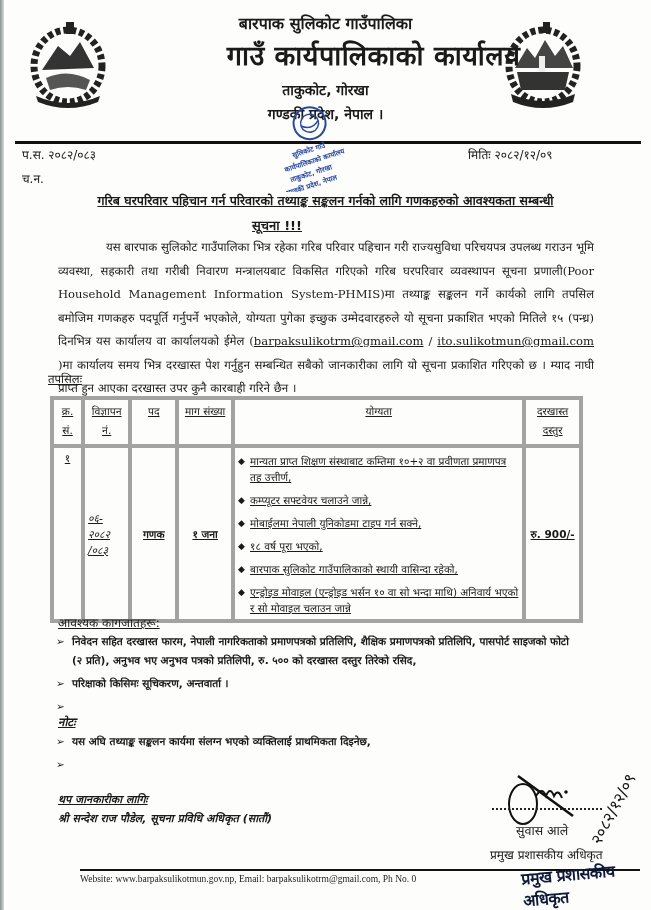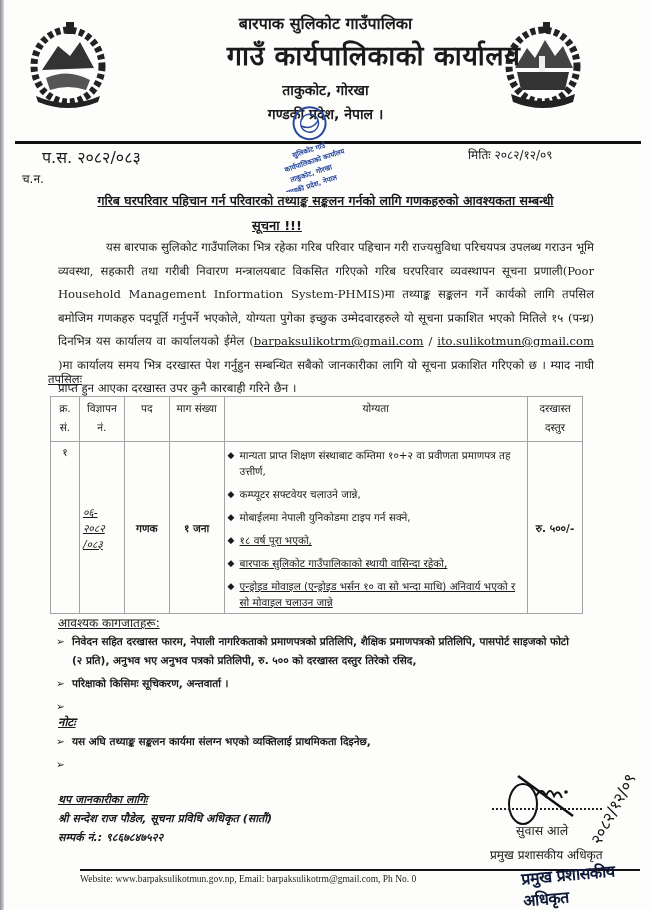--- a/index.html
+++ b/index.html
@@ -18,37 +18,37 @@
   .emblem-left { left: 28px; top: 18px; }
   .emblem-right { left: 503px; top: 18px; }
   .hdr-line1 { position: absolute; left: 0; width: 651px; top: 12px; text-align: center; font-size: 16px; font-weight: bold; font-family: "DejaVu Sans", sans-serif; }
   .hdr-line2 { position: absolute; left: 0; width: 651px; top: 36px; text-align: center; font-size: 27px; font-weight: bold; font-family: "DejaVu Sans", sans-serif; letter-spacing: 0.5px; padding-left: 48px; }
   .hdr-line3 { position: absolute; left: 0; width: 651px; top: 80px; text-align: center; font-size: 14px; font-weight: bold; font-family: "DejaVu Sans", sans-serif; }
   .hdr-line4 { position: absolute; left: 0; width: 651px; top: 104px; text-align: center; font-size: 14px; font-weight: bold; font-family: "DejaVu Sans", sans-serif; }
   .hdr-rule { position: absolute; left: 15px; width: 626px; top: 141px; height: 3px; background: #111; }
 
   .stamp { position: absolute; left: 262px; top: 100px; width: 110px; height: 92px; }
 
-  .refno { position: absolute; left: 22px; top: 146px; font-size: 16px; font-family: "DejaVu Sans", sans-serif; margin-left: 20px; }
+  .refno { position: absolute; left: 22px; top: 146px; font-size: 12px; font-family: "DejaVu Sans", sans-serif; }
   .date { position: absolute; left: 468px; top: 146px; font-size: 12px; font-family: "DejaVu Sans", sans-serif; }
   .chno { position: absolute; left: 22px; top: 170px; font-size: 12px; font-family: "DejaVu Sans", sans-serif; }
 
   .title1 { position: absolute; left: 0; width: 651px; top: 192px; text-align: center; font-size: 12.5px; font-weight: bold; font-family: "DejaVu Sans", sans-serif; }
   .title1 span { text-decoration: underline; }
   .title2 { position: absolute; left: 0; width: 554px; top: 216px; text-align: center; font-size: 13px; font-weight: bold; font-family: "DejaVu Sans", sans-serif; }
   .title2 span { text-decoration: underline; }
 
   .body-para { position: absolute; left: 58px; width: 536px; top: 236px; font-size: 11.6px; line-height: 23.5px; text-align: justify; font-family: "DejaVu Serif", serif; }
   .body-para .indent { display: inline-block; width: 48px; }
   .body-para a { color: #1a1a1a; text-decoration: underline; }
 
   .tapasil { position: absolute; left: 48px; top: 371px; font-size: 11.5px; font-family: "DejaVu Sans", sans-serif; text-decoration: underline; }
 
   table.req { position: absolute; left: 50px; top: 396px; width: 533px; border-collapse: collapse; font-size: 10.5px; font-family: "DejaVu Sans", sans-serif; }
-  table.req th, table.req td { border: 1px solid #a3a3a3; vertical-align: top; }
+  table.req th, table.req td { border: 4px solid #a3a3a3; vertical-align: top; text-decoration: underline; }
   table.req th { font-weight: normal; text-align: center; padding: 2px 2px; line-height: 19px; height: 40px; }
   table.req td { padding: 3px 3px; }
   .c-sn { width: 22px; text-align: center; }
   .c-adv { width: 40px; }
   .c-post { width: 40px; }
   .c-need { width: 50px; }
   .c-qual { width: 300px; }
   .c-fee { width: 50px; margin-top: 12px; }
   td.adv { text-align: left; vertical-align: middle !important; }
   td.adv .adv-no { display: inline-block; text-decoration: underline; line-height: 16px; font-size: 10.5px; font-style: italic; }
@@ -158,42 +158,41 @@
         <td>
           <ul class="qual">
             <li><span class="dia">◆</span><span class="txt">मान्यता प्राप्त शिक्षण संस्थाबाट कम्तिमा १०+२ वा प्रवीणता प्रमाणपत्र तह उत्तीर्ण,</span></li>
             <li><span class="dia">◆</span><span class="txt">कम्प्यूटर सफ्टवेयर चलाउने जान्ने,</span></li>
             <li><span class="dia">◆</span><span class="txt">मोबाईलमा नेपाली युनिकोडमा टाइप गर्न सक्ने,</span></li>
             <li class="u"><span class="dia">◆</span><span class="txt">१८ वर्ष पूरा भएको,</span></li>
             <li class="u"><span class="dia">◆</span><span class="txt">बारपाक सुलिकोट गाउँपालिकाको स्थायी वासिन्दा रहेको,</span></li>
             <li class="u"><span class="dia">◆</span><span class="txt">एन्ड्रोइड मोवाइल (एन्ड्रोइड भर्सन १० वा सो भन्दा माथि) अनिवार्य भएको र सो मोवाइल चलाउन जान्ने</span></li>
           </ul>
         </td>
-        <td class="fee">रु. ५००/-</td>
+        <td class="fee">रु. 900/-</td>
       </tr>
     </tbody>
   </table>
 
   <div class="docs-h">आवश्यक कागजातहरू:</div>
   <ul class="arrow docs-list">
     <li><span class="arr">➢</span><span>निवेदन सहित दरखास्त फारम, नेपाली नागरिकताको प्रमाणपत्रको प्रतिलिपि, शैक्षिक प्रमाणपत्रको प्रतिलिपि, पासपोर्ट साइजको फोटो (२ प्रति), अनुभव भए अनुभव पत्रको प्रतिलिपी, रु. ५०० को दरखास्त दस्तुर तिरेको रसिद,</span></li>
     <li><span class="arr">➢</span><span>परिक्षाको किसिमः सूचिकरण, अन्तवार्ता ।</span></li>
     <li><span class="arr">➢</span></li>
   </ul>
 
   <div class="notes-h">नोटः</div>
   <ul class="arrow notes-list">
     <li><span class="arr">➢</span><span>यस अघि तथ्याङ्क सङ्कलन कार्यमा संलग्न भएको व्यक्तिलाई प्राथमिकता दिइनेछ,</span></li>
     <li><span class="arr">➢</span></li>
   </ul>
 
   <div class="contact">
     <div class="ch">थप जानकारीका लागिः</div>
     <div>श्री सन्देश राज पौडेल, सूचना प्रविधि अधिकृत (सातौं)</div>
-    <div>सम्पर्क नं.: ९८६७८४७५२२</div>
   </div>
 
   <svg class="signature" viewBox="0 0 170 110">
     <path d="M40 30 L95 70" stroke="#111" stroke-width="2.5" fill="none"></path>
     <ellipse cx="45" cy="58" rx="14" ry="20" fill="none" stroke="#111" stroke-width="2"></ellipse>
     <path d="M58 50 q6 -10 10 0 q4 -10 8 0 q4 -8 8 2" stroke="#111" stroke-width="2" fill="none"></path>
     <circle cx="88" cy="46" r="1.8" fill="#111"></circle>
     <g transform="rotate(-62 140 55)">
       <text x="92" y="60" font-family="DejaVu Sans, sans-serif" font-size="16" fill="#111">२०८२/१२/०९</text>
     </g>

